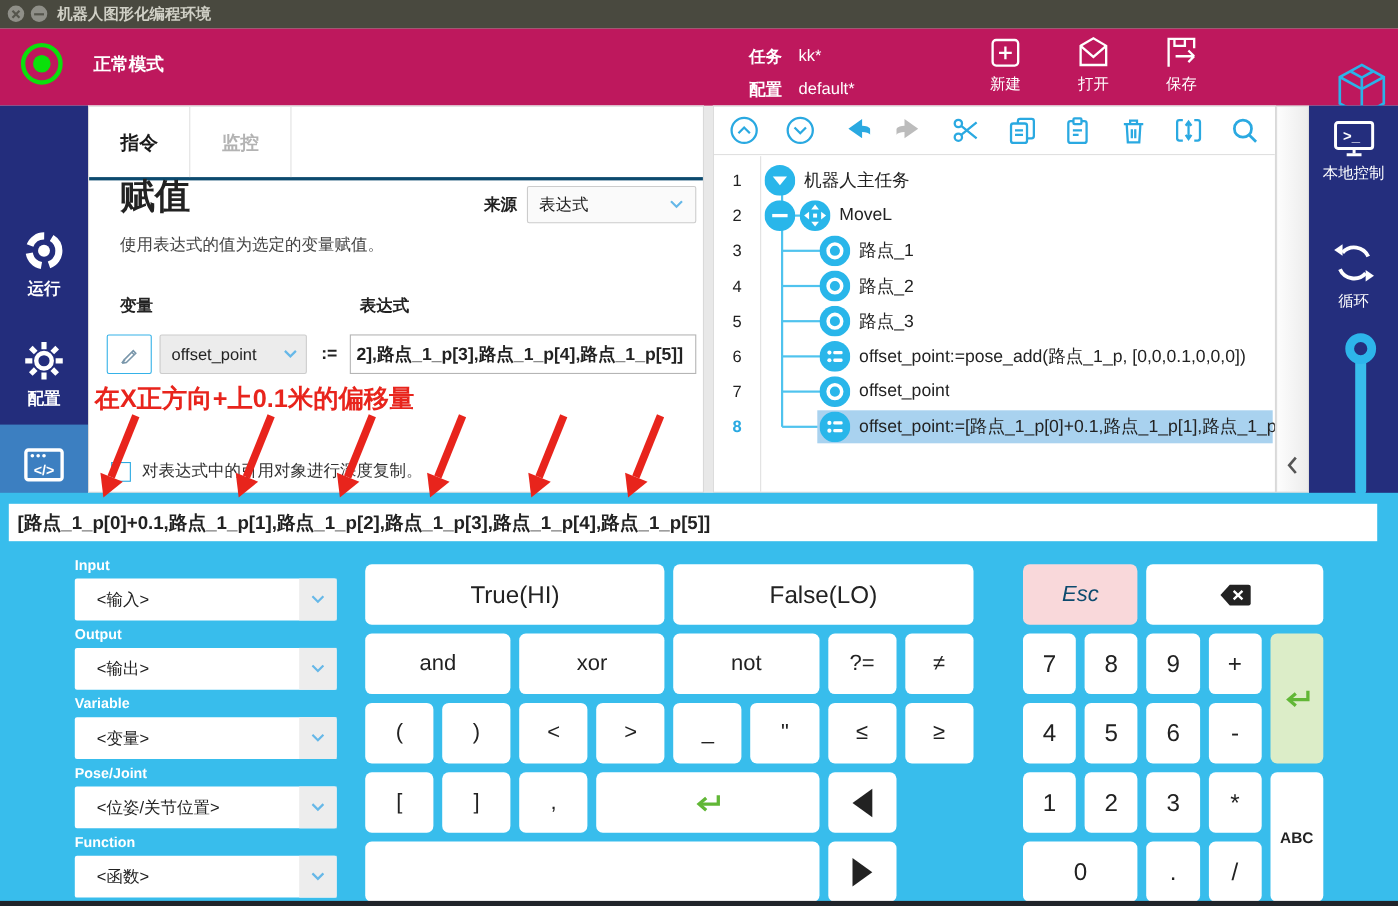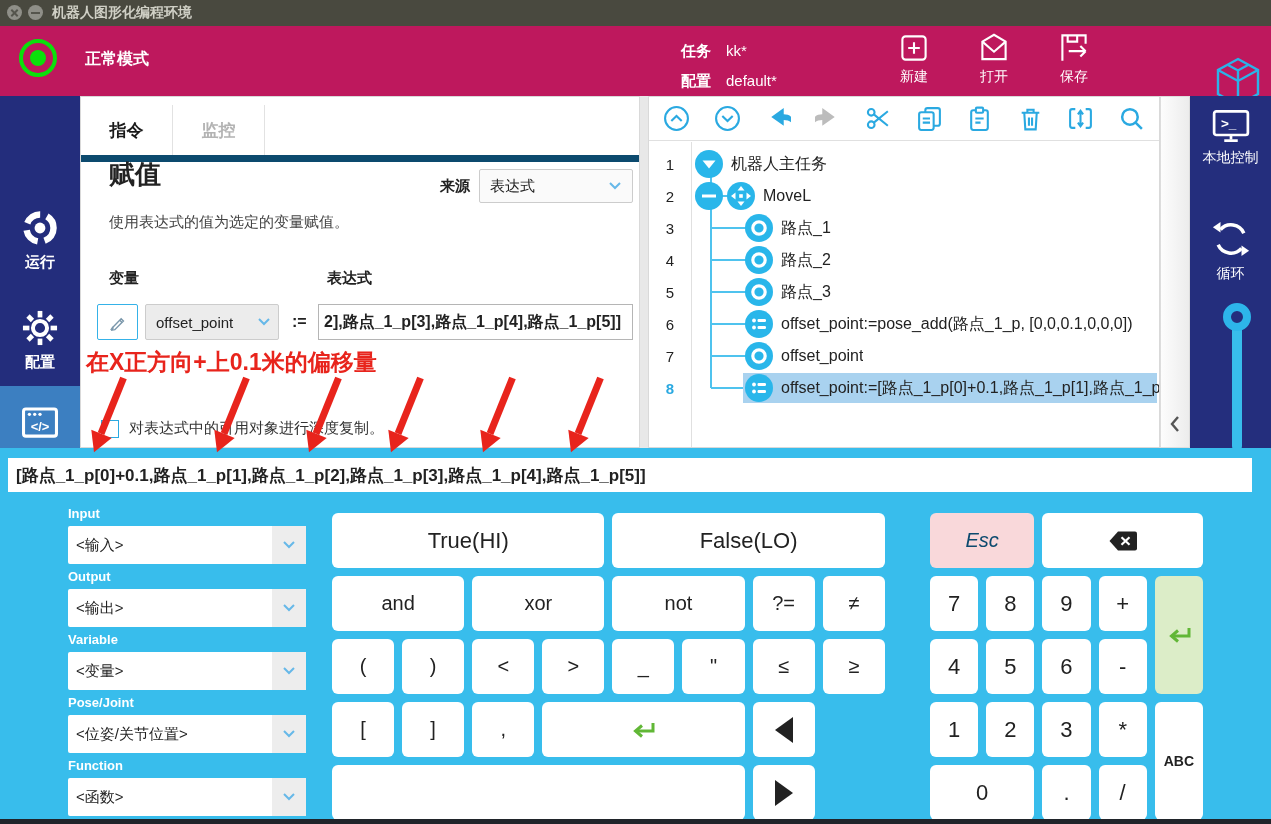--- a/index.html
+++ b/index.html
@@ -43,26 +43,26 @@
   .rs-item { position:absolute; left:0; width:81px; text-align:center; color:#fff; cursor:pointer; }
   .rs-item .cap { font-size:14px; font-weight:normal; margin-top:5px; }
   .rs-item svg { display:block; margin:0 auto; }
   .slider-track { position:absolute; left:42px; top:222px; width:10px; height:132px; background:#38bdec; border-radius:4px; }
   .slider-handle { position:absolute; left:33px; top:207px; width:28px; height:28px; border-radius:50%;
                    border:8px solid #2db5ea; background:#242e7d; }
 
   
   .left-panel { position:absolute; left:80px; top:96px; width:560px; height:352px;
                 background:#fff; border:1px solid #d9d9d9; }
-  .tabbar { position:absolute; left:0; top:8px; width:100%; height:57px; border-bottom:7px solid #0c4a6e; display:flex; }
+  .tabbar { position:absolute; left:0; top:0; width:100%; height:67px; border-bottom:3px solid #0c4a6e; display:flex; }
   .tab { width:92px; border-right:1px solid #e2e2e2; display:flex; align-items:center; justify-content:center;
          font-weight:bold; font-size:17px; cursor:pointer; }
   .tab.on  { color:#1a1a1a; }
   .tab.off { color:#b3b3b3; }
-  .panel-title { position:absolute; left:28px; top:60px; font-size:26px; font-weight:bold; }
+  .panel-title { position:absolute; left:28px; top:60px; font-size:32px; font-weight:bold; }
   .source-label { position:absolute; left:359px; top:80px; font-size:15px; font-weight:bold; }
   .source-select { position:absolute; left:398px; top:72px; width:154px; height:34px; background:#fafafa;
                    border:1px solid #ccc; border-radius:2px; display:flex; align-items:center;
                    padding-left:10px; font-size:15px; cursor:pointer; }
   .desc { position:absolute; left:28px; top:116px; font-size:15px; color:#444; }
   .fld-label { position:absolute; top:172px; font-size:15px; font-weight:bold; }
   .pencil-btn { position:absolute; left:16px; top:207px; width:41px; height:36px; background:#fff;
                 border:1px solid #35b2e8; border-radius:2px; display:flex; align-items:center; justify-content:center; cursor:pointer; }
   .var-select { position:absolute; left:64px; top:207px; width:134px; height:36px; background:#ececec;
                 border:1px solid #ccc; border-radius:2px; display:flex; align-items:center;
@@ -102,21 +102,21 @@
   .collapse-btn { position:absolute; left:8px; bottom:10px; cursor:pointer; }
 
   
   .overlay { position:absolute; left:0; top:448px; width:1271px; height:376px; background:#38bdec; z-index:5; }
   .expr-bar { position:absolute; left:8px; top:10px; width:1244px; height:34px; background:#fff;
               display:flex; align-items:center; padding:0 8px; font-size:17px; font-weight:bold;
               white-space:nowrap; overflow:hidden; }
   .sel-group { position:absolute; left:68px; width:238px; }
   .sel-label { color:#fff; font-weight:bold; font-size:13px; margin-bottom:5px; }
   .sel-box { position:relative; height:38px; background:#fff; border-radius:2px; display:flex;
-             align-items:center; padding-left:8px; font-size:15px; cursor:pointer; }
+             align-items:center; padding-left:20px; font-size:15px; cursor:pointer; }
 
   .kb { position:absolute; display:grid; gap:8px; }
   .kb-left  { left:332px; top:65px; grid-template-columns:repeat(8,62.1px); grid-template-rows:repeat(5,55px); }
   .kb-right { left:930px; top:65px; grid-template-columns:repeat(5,48.2px); grid-template-rows:repeat(5,55px); }
   .key { background:#fff; border-radius:6px; display:flex; align-items:center; justify-content:center;
          font-size:20px; color:#222; cursor:pointer; user-select:none; }
   .key.big { font-size:22px; }
   .key.s2 { grid-column:span 2; } .key.s3 { grid-column:span 3; }
   .key.s4 { grid-column:span 4; } .key.s6 { grid-column:span 6; }
   .key.esc { background:#f9d8da; color:#0c4a6e;font-style:italic; }

